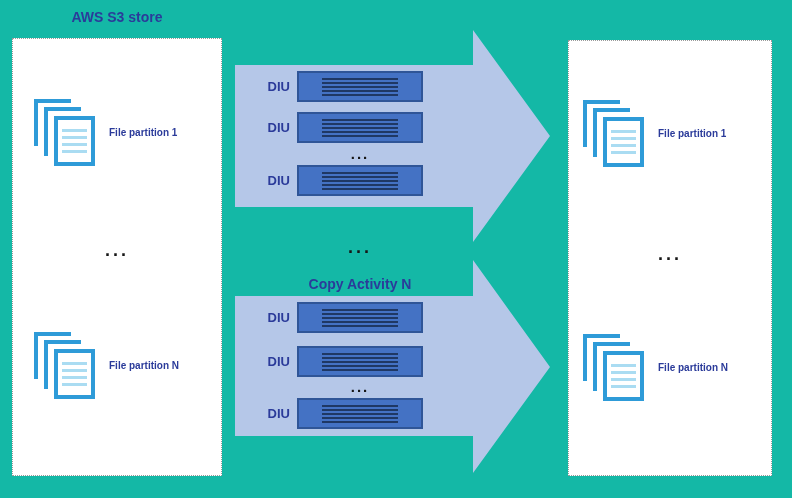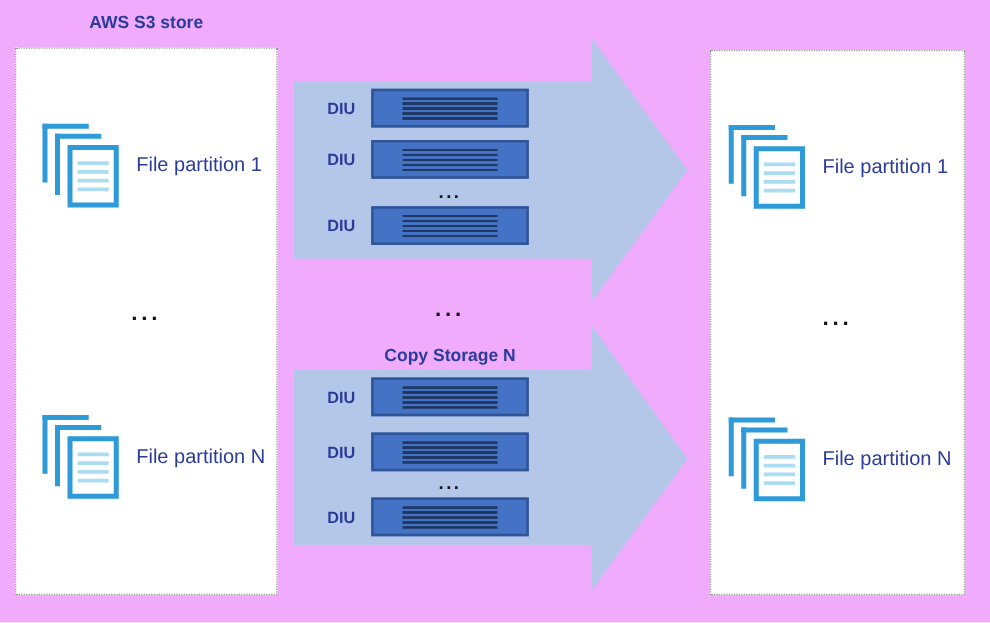--- a/index.html
+++ b/index.html
@@ -1,32 +1,32 @@
 <!DOCTYPE html>
 <html style="--arrow-fill: #b5c7e8; --diu-box-fill: #4472c4; --diu-box-border: #2f5597; --diu-line: #1f3864; --text-blue: #2b3b9a; --doc-icon-stroke: #2e9bd8; --doc-icon-line: #aadcf2; --box-border: #9a9a9a;"><head>
 <meta charset="utf-8">
 <style>
   * { margin:0; padding:0; box-sizing:border-box; }
   html,body { background:#fff; }
   body { font-family:"Liberation Sans","DejaVu Sans",sans-serif; }
   .canvas {
-    position:relative; width:792px; height:498px; background:#f0abfc;
+    position:relative; width:792px; height:498px; background:#14b8a6;
     overflow:hidden;
   }
   
   .store-title {
     position:absolute; text-align:center; font-size:14px; font-weight:bold;
     color:var(--text-blue,#2b3b9a); white-space:nowrap;
   }
   .store-box {
     position:absolute; border:1px dotted var(--box-border,#9a9a9a); background:#fff;
   }
   
   .file-group { position:absolute; display:flex; align-items:center; gap:13px; }
-  .file-label { font-size:16px; font-weight:normal; color:var(--text-blue,#2b3b9a); white-space:nowrap; }
+  .file-label { font-size:10px; font-weight:bold; color:var(--text-blue,#2b3b9a); white-space:nowrap; }
   .file-stack { position:relative; width:62px; height:67px; flex:0 0 62px; }
   .file-stack .sheet {
     position:absolute; border-top:4px solid var(--doc-icon-stroke,#2e9bd8);
     border-left:4px solid var(--doc-icon-stroke,#2e9bd8);
   }
   .file-stack .s1 { left:0;  top:0;  width:37px; height:47px; }
   .file-stack .s2 { left:10px; top:8px; width:37px; height:49px; }
   .file-stack .doc {
     position:absolute; left:20px; top:17px; width:41px; height:50px;
     border:4px solid var(--doc-icon-stroke,#2e9bd8); background:#fff;
@@ -50,21 +50,21 @@
     clip-path:polygon(0 36px,238px 36px,238px 0,315px 107px,238px 213px,238px 176px,0 176px);
   }
   .activity-title {
     position:absolute; left:260px; width:200px; text-align:center;
     font-size:14px; font-weight:bold; color:var(--text-blue,#2b3b9a);
     white-space:nowrap; line-height:20px;
   }
   
   .diu-row { position:absolute; left:256px; display:flex; align-items:center; gap:7px; height:31px; }
   .diu-label {
-    width:34px; text-align:center; font-size:13px; font-weight:bold;
+    width:34px; text-align:right; font-size:13px; font-weight:bold;
     color:var(--text-blue,#2b3b9a); line-height:31px;
   }
   .diu-box {
     width:126px; height:31px; background:var(--diu-box-fill,#4472c4);
     border:2px solid var(--diu-box-border,#2f5597);
     display:flex; align-items:center; justify-content:center;
   }
   .diu-lines {
     width:76px; height:18px;
     background:repeating-linear-gradient(to bottom, var(--diu-line,#1f3864) 0 2px, rgba(0,0,0,0) 2px 4px);
@@ -126,21 +126,21 @@
   <div class="diu-row" style="top:165px;">
     <div class="diu-label">DIU</div>
     <div class="diu-box">
         <div class="diu-lines"></div>
       </div>
   </div>
 
   <div class="dots" style="left:310px; top:240px; width:100px;">...</div>
 
   <div class="arrow a2"></div>
-  <div class="activity-title" style="top:274px;">Copy Storage N</div>
+  <div class="activity-title" style="top:274px;">Copy Activity N</div>
 
   <div class="diu-row" style="top:302px;">
     <div class="diu-label">DIU</div>
     <div class="diu-box">
         <div class="diu-lines"></div>
       </div>
   </div>
   <div class="diu-row" style="top:346px;">
     <div class="diu-label">DIU</div>
     <div class="diu-box">

